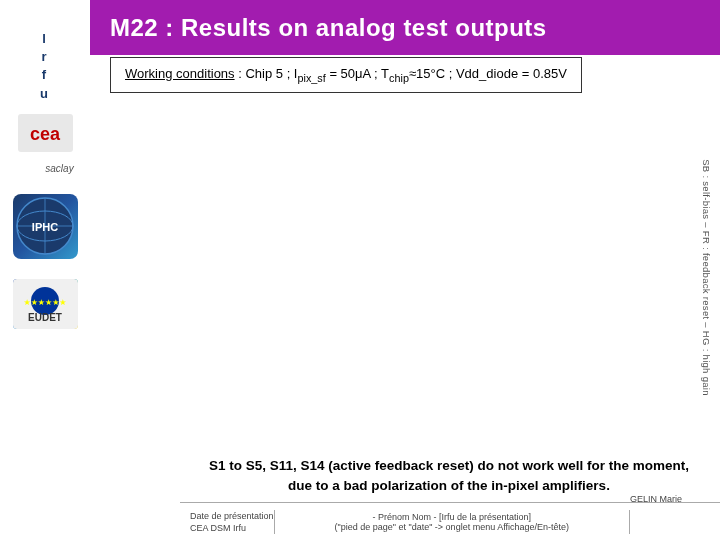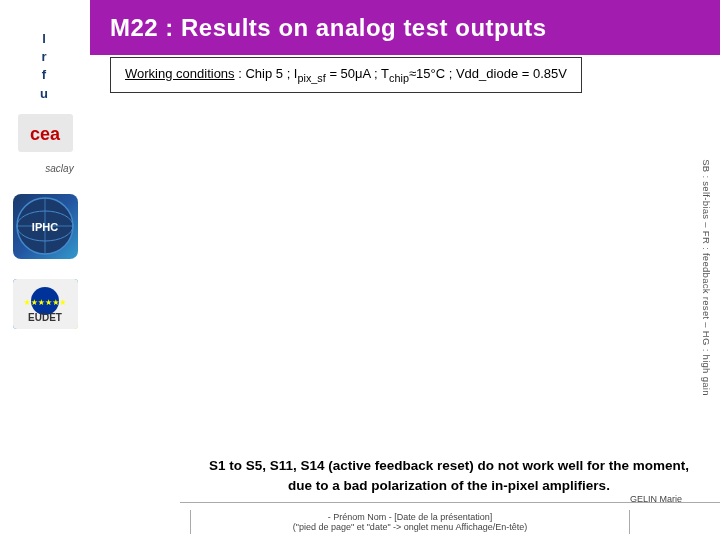--- a/index.html
+++ b/index.html
@@ -286,25 +286,29 @@
         <span>Chip 5 ; I<sub>pix_sf</sub> = 50μA ; T<sub>chip</sub>≈15°C ; Vdd_diode = 0.85V</span>
       </div>
 
     </div>
 
     <div id="bottom-text">
       <span>S1 to S5, S11, S14 (active feedback reset) do not work well for the moment, due to a bad polarization of the in-pixel amplifiers.</span>
     </div>
 
     <div id="footer">
+      <div class="footer-section">
+        <span>Date de présentation</span>
+        <span>CEA DSM Irfu</span>
+      </div>
       <div class="footer-divider"></div>
       <div class="footer-center">
         <span>- Prénom Nom -</span>
         <span> </span>
-        <span>[Date de la présentation]</span>
+        <span>[Irfu de la présentation]</span>
         <br>
         <span>("pied de page" et "date" -&gt; onglet menu Affichage/En-tête)</span>
       </div>
       <div class="footer-divider"></div>
       <div class="footer-right footer-section">
         <span>GELIN Marie</span>
         <span>9</span>
       </div>
     </div>
 

